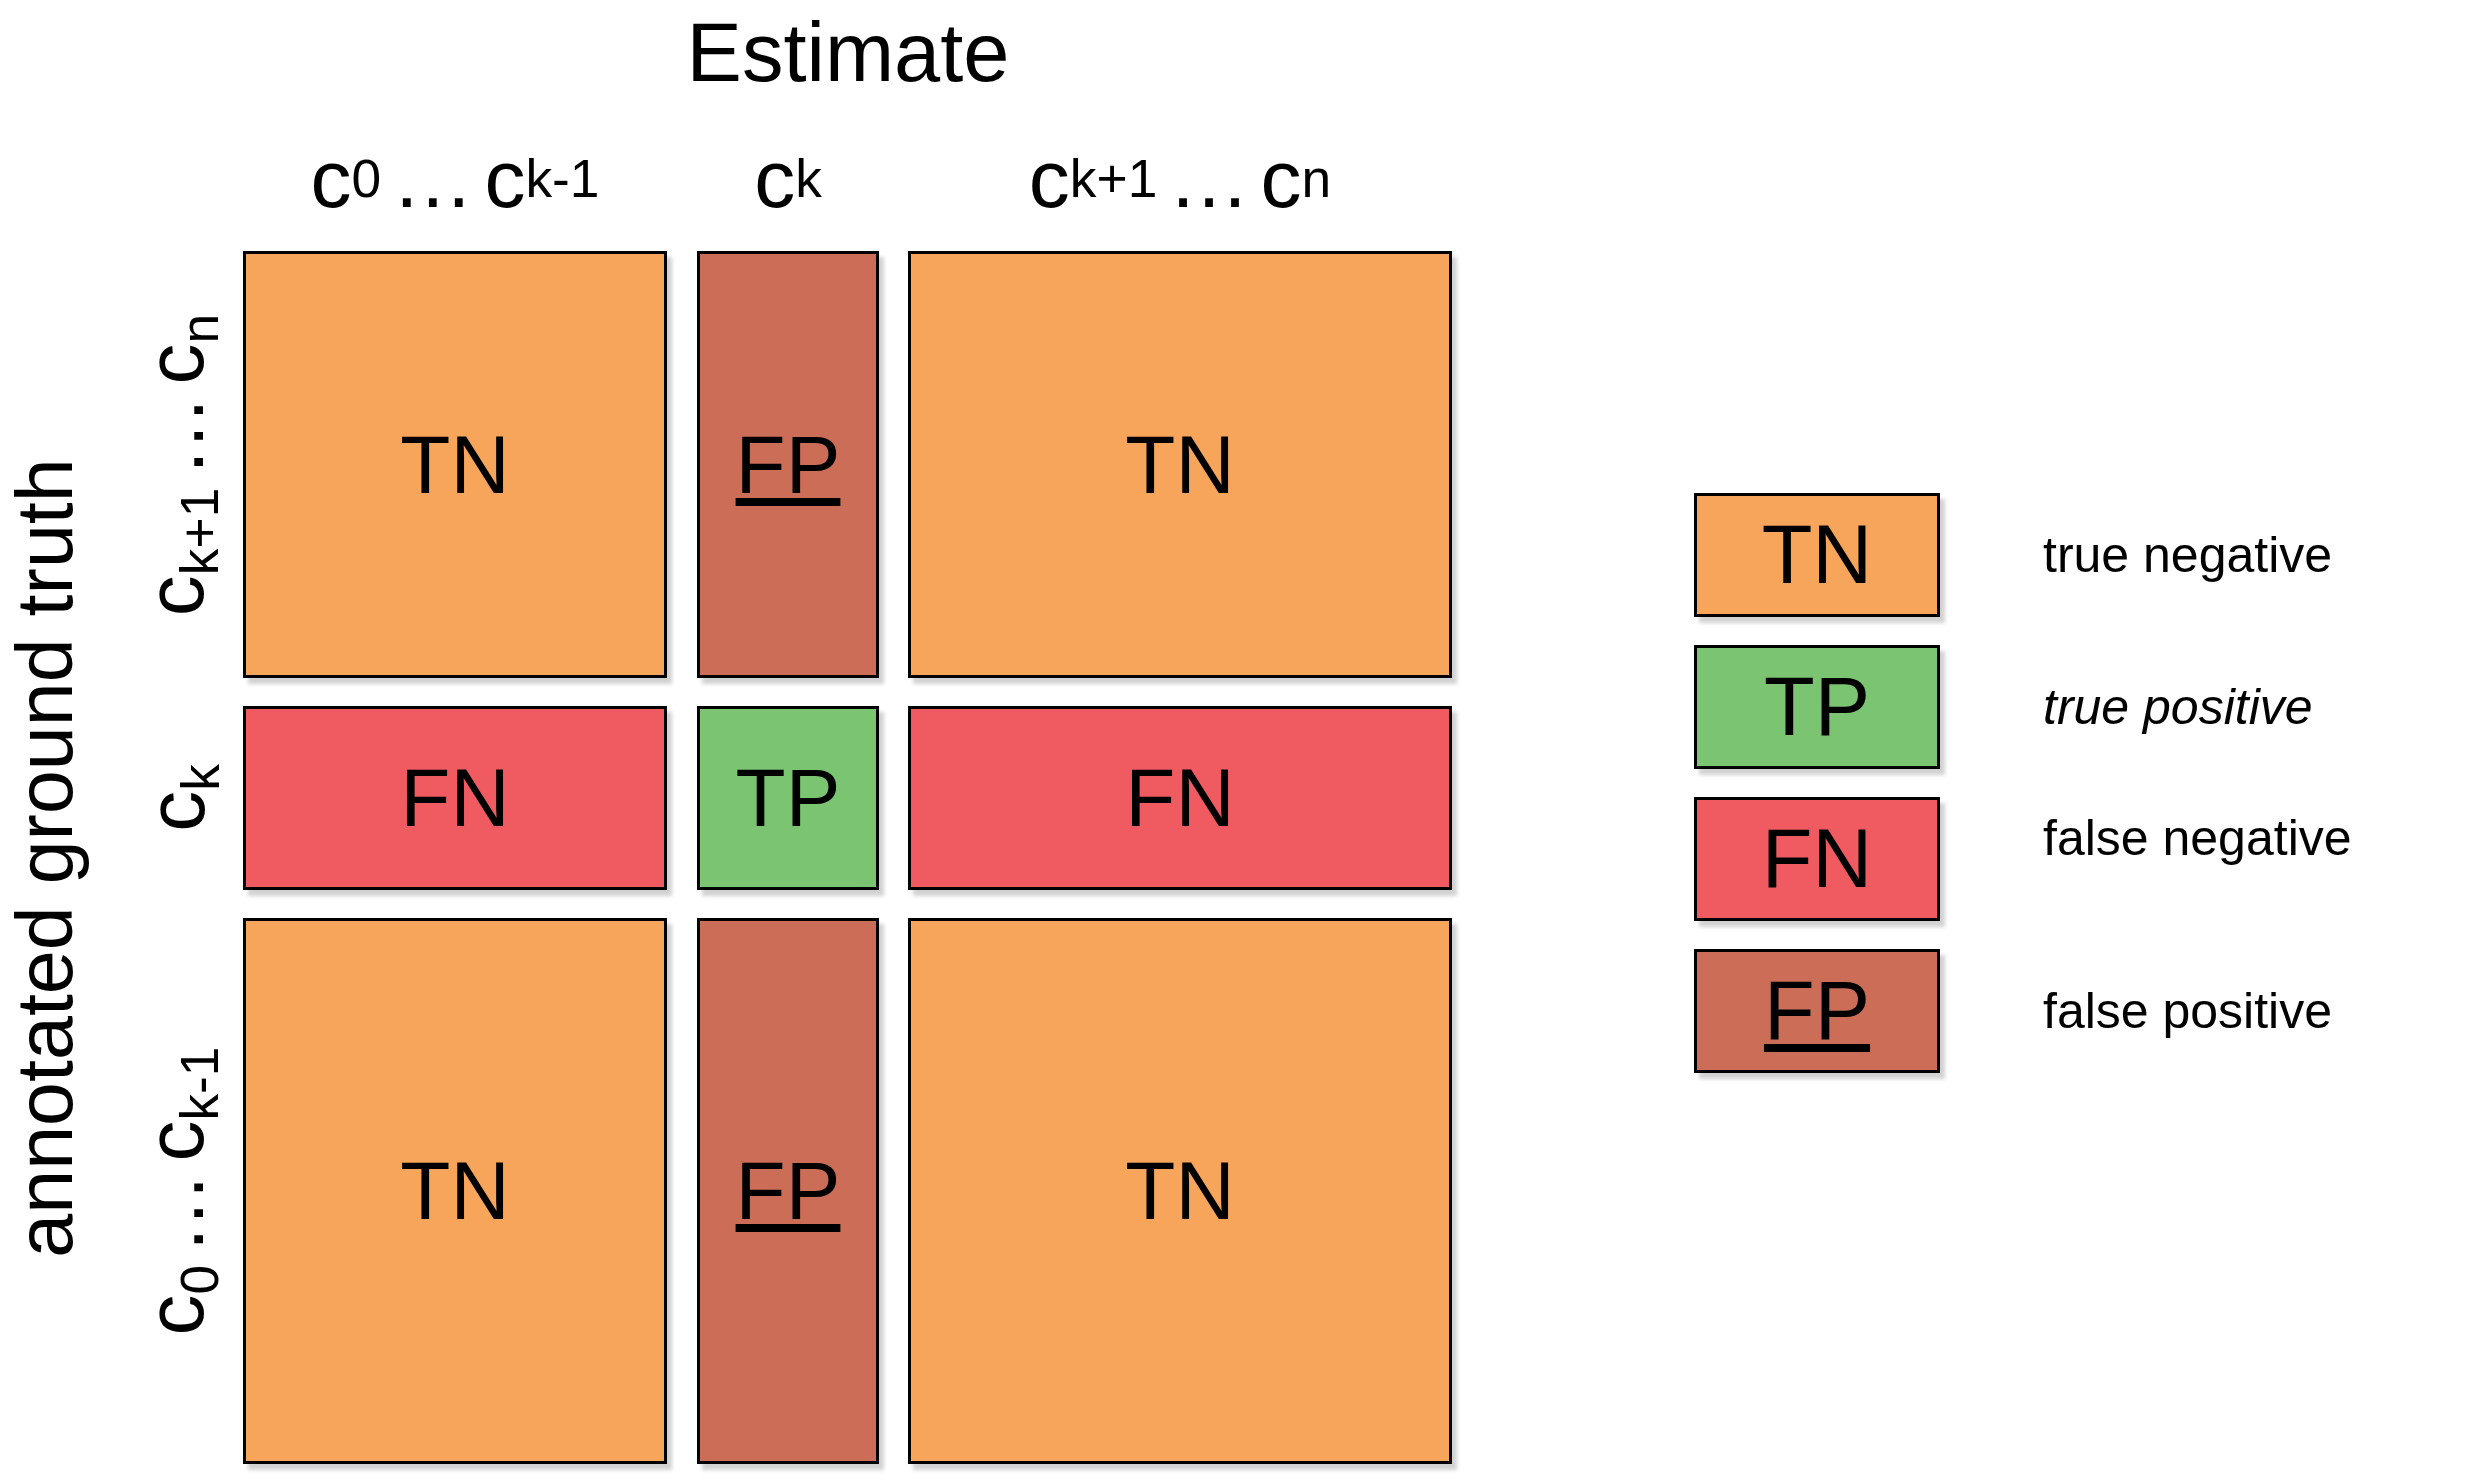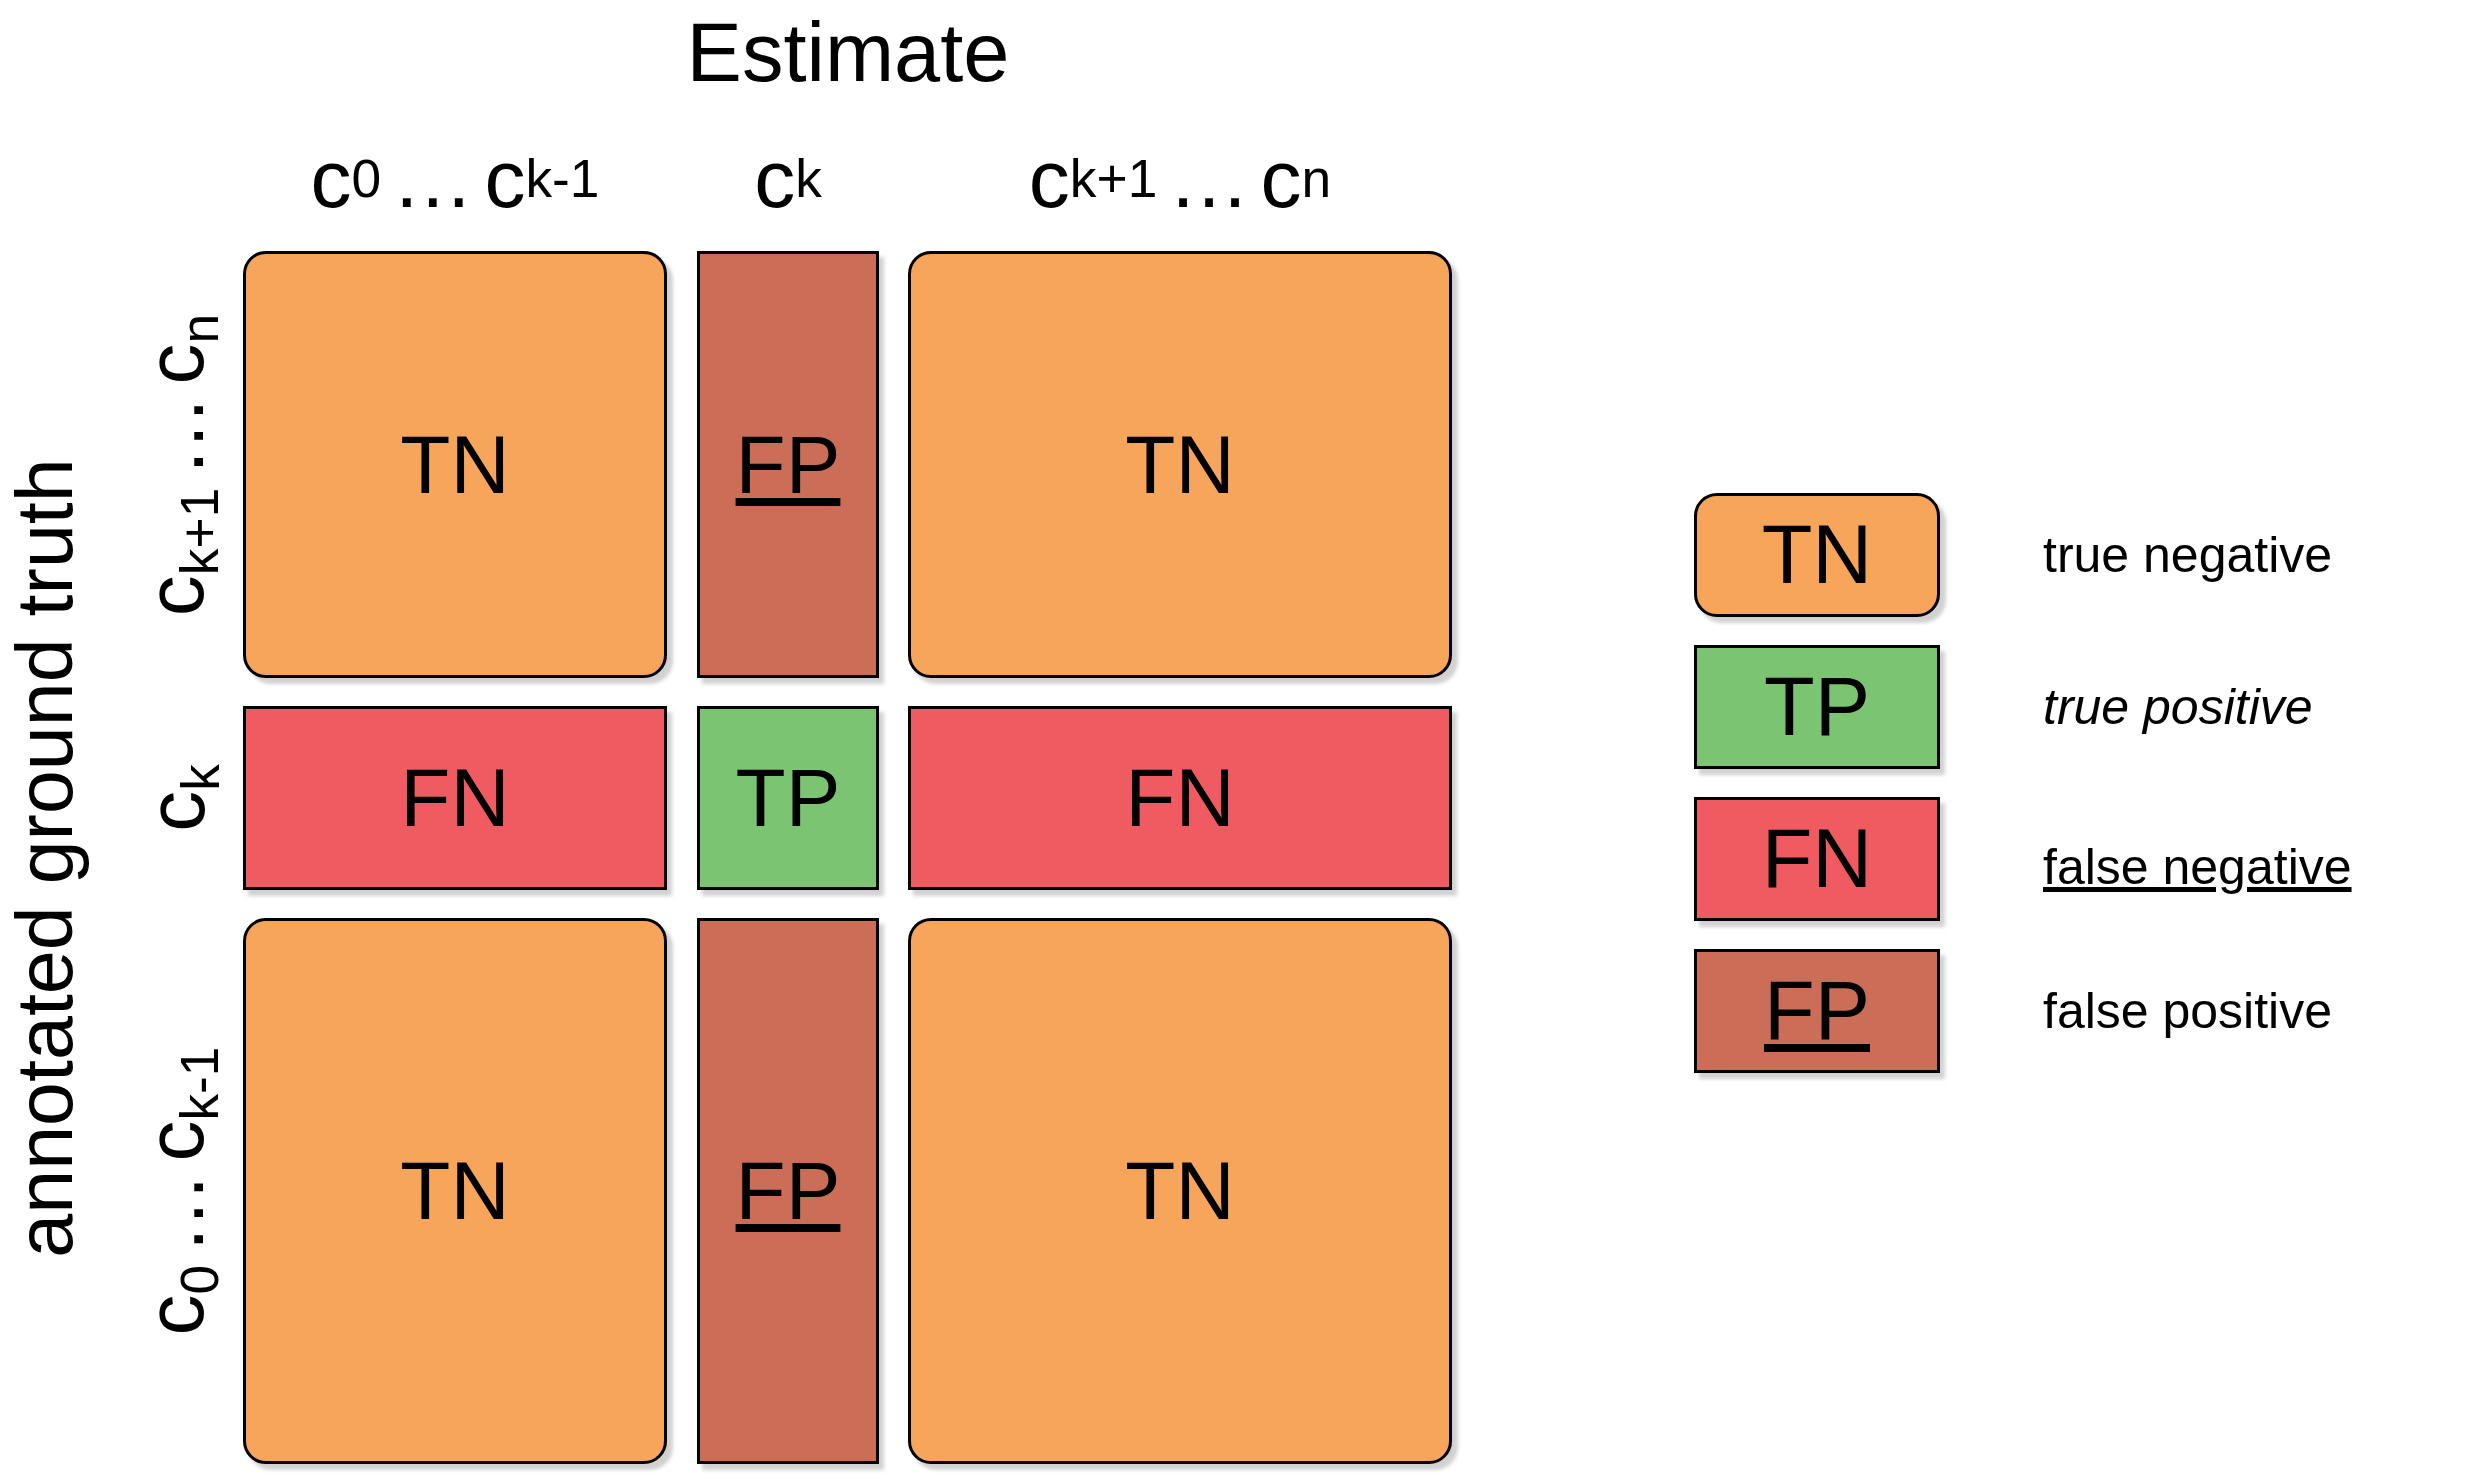--- a/index.html
+++ b/index.html
@@ -65,21 +65,21 @@
     display: flex; align-items: center; justify-content: center;
     font-size: 83px;
   }
   .legend-desc {
     position: absolute;
     left: 2043px; width: 444px; height: 124px;
     display: flex; align-items: center;
     font-size: 50px;
     white-space: nowrap;
   }
-  [data-type="tn"] { background: var(--c-tn); border-radius: 23px; }
+  [data-type="tn"] { background: var(--c-tn); }
   [data-type="tp"] { background: var(--c-tp); }
   [data-type="fn"] { background: var(--c-fn); }
   [data-type="fp"] { background: var(--c-fp); text-decoration: underline; }
 </style>
 </head>
 <body>
 
 <div class="figure">
 
   <div class="title">Estimate</div>
@@ -154,21 +154,21 @@
     <div class="legend-desc" style="top:493px;">true negative</div>
 
     <div class="legend-swatch" style="top:645px;" data-type="tp">
       <span>TP</span>
     </div>
     <div class="legend-desc" style="top:645px;font-style:italic;">true positive</div>
 
     <div class="legend-swatch" style="top:797px;" data-type="fn">
       <span>FN</span>
     </div>
-    <div class="legend-desc" style="top:805px;text-decoration:underline;">false negative</div>
+    <div class="legend-desc" style="top:776px;">false negative</div>
 
     <div class="legend-swatch" style="top:949px;" data-type="fp">
       <span>FP</span>
     </div>
     <div class="legend-desc" style="top:949px;">false positive</div>
   </div>
 
 </div>
 
 

